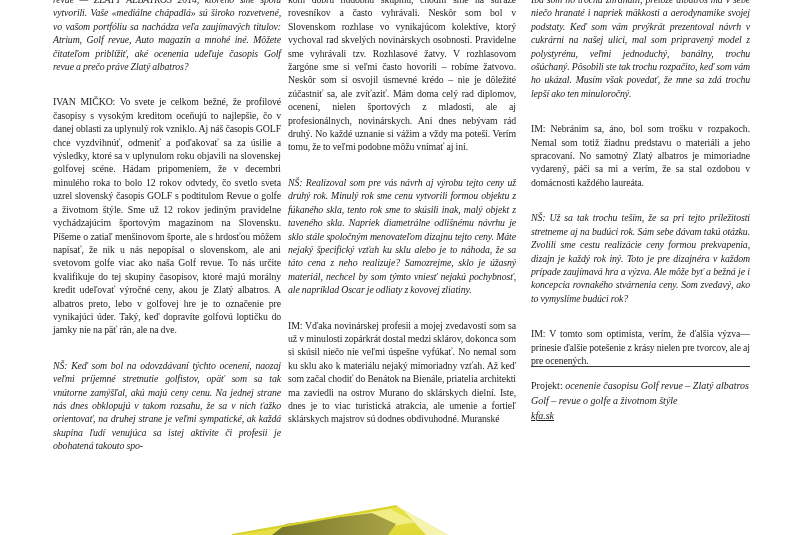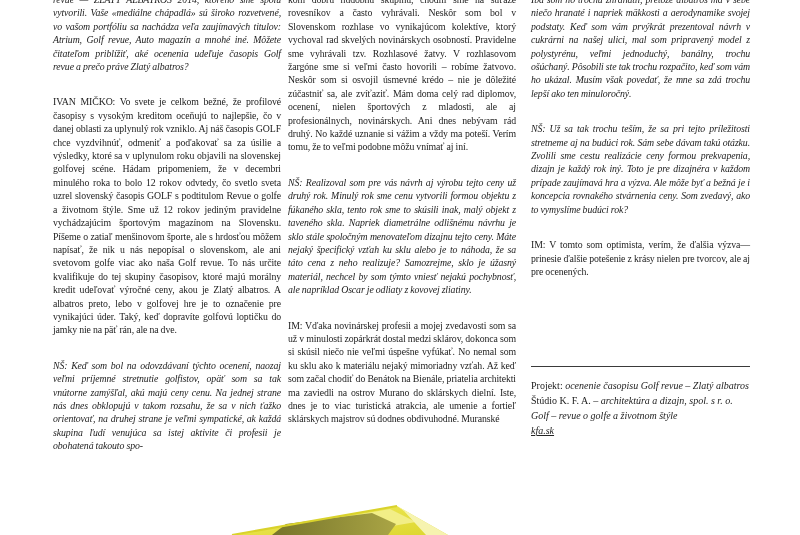--- a/index.html
+++ b/index.html
@@ -54,35 +54,32 @@
   </div>
 
   <div class="col" id="col-mid">
     <p>kom dobrú hudobnú skupinu, chodili sme na súťaže rovesníkov a často vyhrávali. Neskôr som bol v Slovenskom rozhlase vo vynikajúcom kolektíve, ktorý vychoval rad skvelých novinárskych osobností. Pravidelne sme vyhrávali tzv. Rozhlasové žatvy. V rozhlasovom žargóne sme si veľmi často hovorili – robíme žatvovo. Neskôr som si osvojil úsmevné krédo – nie je dôležité zúčastniť sa, ale zvíťaziť. Mám doma celý rad diplomov, ocenení, nielen športových z mladosti, ale aj profesionálnych, novinárskych. Ani dnes nebývam rád druhý. No každé uznanie si vážim a vždy ma poteší. Verím tomu, že to veľmi podobne môžu vnímať aj iní.</p>
     <p class="it">NŠ: Realizoval som pre vás návrh aj výrobu tejto ceny už druhý rok. Minulý rok sme cenu vytvorili formou objektu z fúkaného skla, tento rok sme to skúsili inak, malý objekt z taveného skla. Napriek diametrálne odlišnému návrhu je sklo stále spoločným menovateľom dizajnu tejto ceny. Máte nejaký špecifický vzťah ku sklu alebo je to náhoda, že sa táto cena z neho realizuje? Samozrejme, sklo je úžasný materiál, nechcel by som týmto vniesť nejakú pochybnosť, ale napríklad Oscar je odliaty z kovovej zliatiny.</p>
     <p>IM: Vďaka novinárskej profesii a mojej zvedavosti som sa už v minulosti zopárkrát dostal medzi sklárov, dokonca som si skúsil niečo nie veľmi úspešne vyfúkať. No nemal som ku sklu ako k materiálu nejaký mimoriadny vzťah. Až keď som začal chodiť do Benátok na Bienále, priatelia architekti ma zaviedli na ostrov Murano do sklárskych dielní. Iste, dnes je to viac turistická atrakcia, ale umenie a fortieľ sklárskych majstrov sú dodnes obdivuhodné. Muranské</p>
   </div>
 
   <div class="col" id="col-right">
     <p class="it">Iba som ho trochu zhranatil, pretože albatros má v sebe niečo hranaté i napriek mäkkosti a aerodynamike svojej podstaty. Keď som vám prvýkrát prezentoval návrh v cukrárni na našej ulici, mal som pripravený model z polystyrénu, veľmi jednoduchý, banálny, trochu ošúchaný. Pôsobili ste tak trochu rozpačito, keď som vám ho ukázal. Musím však povedať, že mne sa zdá trochu lepší ako ten minuloročný.</p>
+    <p>IM: Nebránim sa, áno, bol som trošku v rozpakoch. Nemal som totiž žiadnu predstavu o materiáli a jeho spracovaní. No samotný Zlatý albatros je mimoriadne vydarený, páči sa mi a verím, že sa stal ozdobou v domácnosti každého laureáta.</p>
     <p class="it">NŠ: Už sa tak trochu teším, že sa pri tejto príležitosti stretneme aj na budúci rok. Sám sebe dávam takú otázku. Zvolili sme cestu realizácie ceny formou prekvapenia, dizajn je každý rok iný. Toto je pre dizajnéra v každom prípade zaujímavá hra a výzva. Ale môže byť a bežná je i koncepcia rovnakého stvárnenia ceny. Som zvedavý, ako to vymyslíme budúci rok?</p>
     <p>
       <span class="enddash">—</span><span>IM: V tomto som optimista, verím, že ďalšia výzva prinesie ďalšie potešenie z krásy nielen pre tvorcov, ale aj pre ocenených.</span>
     </p>
   </div>
 
   <div id="credits">
     <hr class="rule">
     <div class="credit-line">
       <span class="credit-label">Projekt:</span>
       <span class="credit-value">ocenenie časopisu Golf revue – Zlatý albatros</span>
-    </div>
-    <div class="credit-line">
-      <span class="credit-label">Štúdio K. F. A.</span>
-      <span class="credit-value">– architektúra a dizajn, spol. s r. o.</span>
     </div>
     <div class="credit-line">
       <span class="credit-value">Golf – revue o golfe a životnom štýle</span>
     </div>
     <div class="credit-line">
       <a class="site-link" href="#">kfa.sk</a>
     </div>
   </div>
 
   <div id="award">

